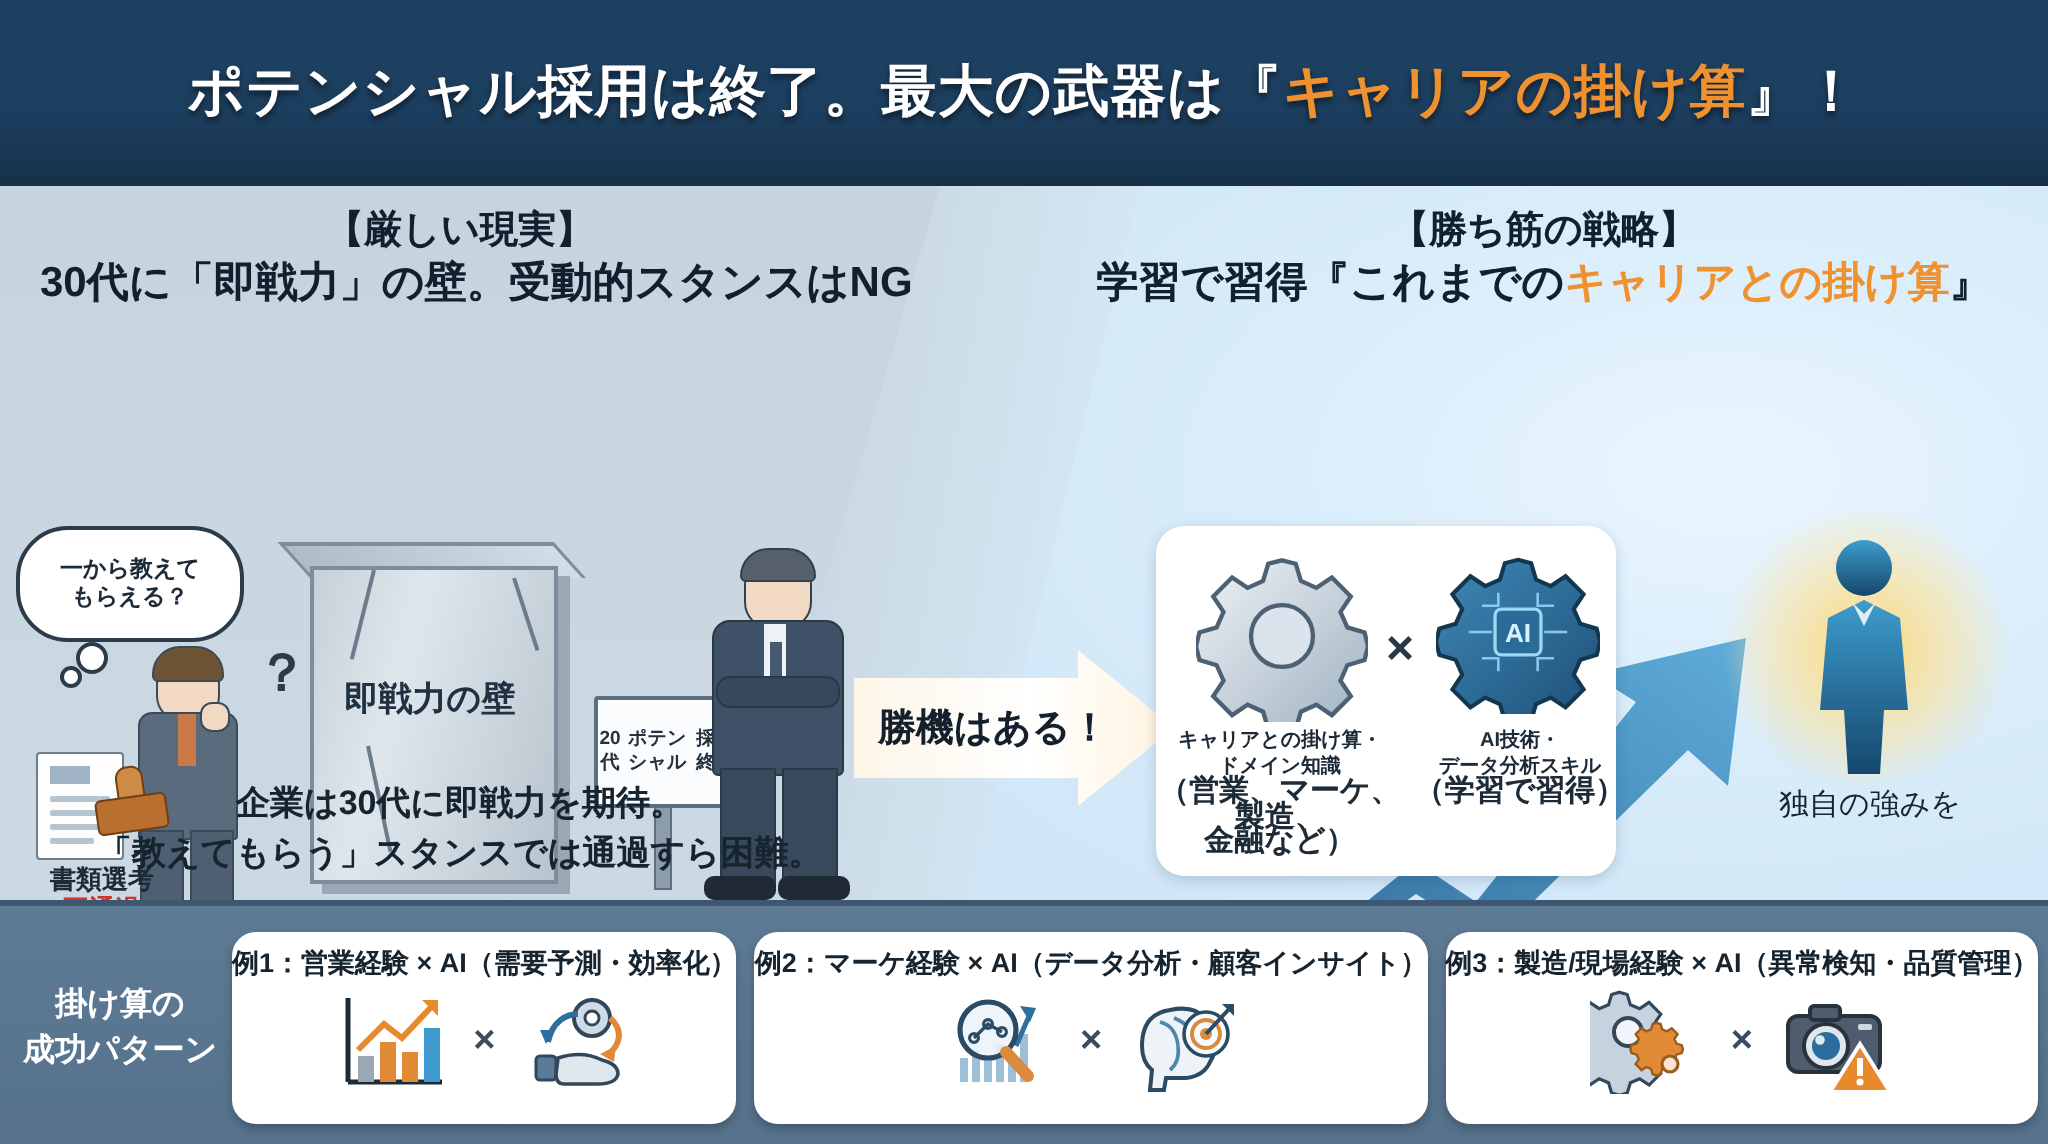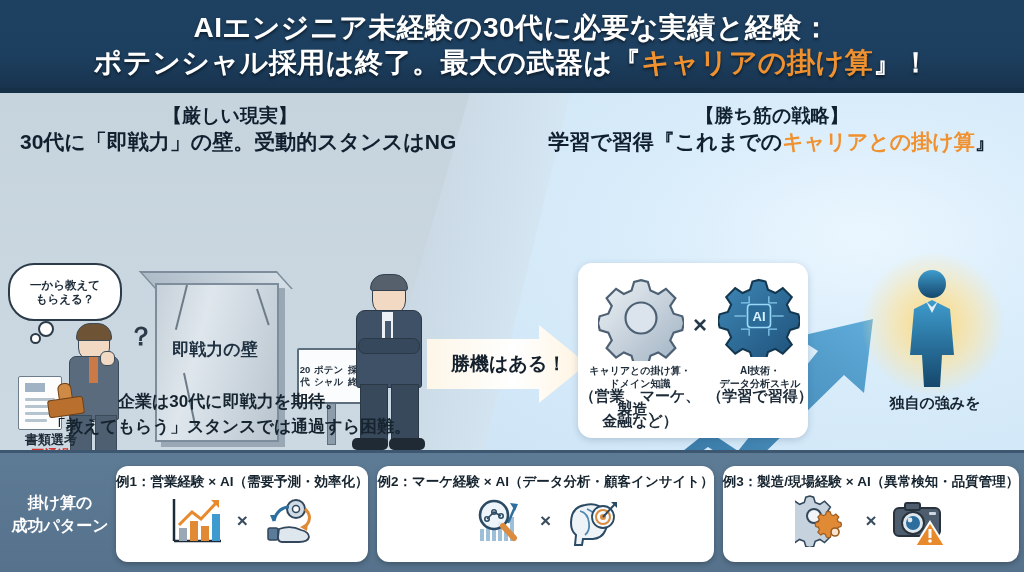--- a/index.html
+++ b/index.html
@@ -104,21 +104,21 @@
 
   
   .winarrow{
     position:absolute;left:427px;top:232px;width:160px;height:78px;
     background:linear-gradient(90deg,#fdf6e8 0%,#ffffff 55%,#fff3df 100%);
     clip-path:polygon(0 18%,70% 18%,70% 0,100% 50%,70% 100%,70% 82%,0 82%);
     filter:drop-shadow(0 0 9px rgba(243,166,60,.85));
     display:flex;align-items:center;
   }
   .winarrow span{
-    font-size:19px;font-weight:bold;color:#14202c;margin-left:24px;white-space:nowrap;
+    font-size:19px;font-weight:bold;color:#14202c;margin-left:12px;white-space:nowrap;
   }
 
   
   .formula-card{
     position:absolute;left:578px;top:170px;width:230px;height:175px;
     background:#ffffff;border-radius:14px;box-shadow:0 2px 7px rgba(30,60,90,.20);
   }
   .gear{position:absolute;}
   .times{
     position:absolute;left:693px;top:218px;font-size:24px;font-weight:bold;color:#26394b;
@@ -135,21 +135,21 @@
   .hero{
     position:absolute;left:900px;top:176px;width:64px;height:120px;
   }
   .hero-glow{
     position:absolute;left:862px;top:160px;width:142px;height:142px;
     background:radial-gradient(circle,rgba(255,216,120,.95) 0%,rgba(255,226,150,.55) 42%,rgba(255,236,190,0) 72%);
     border-radius:50%;
   }
   .hero-cap{
     position:absolute;left:860px;top:300px;width:150px;text-align:center;
-    font-size:15px;font-weight:bold;color:#16242f;line-height:20px;
+    font-size:15px;font-weight:normal;color:#16242f;line-height:20px;
   }
 
   
   .bottom{
     position:absolute;left:0;top:450px;width:1024px;height:122px;
     background:linear-gradient(180deg,#5e7b95 0%,#55718b 100%);
     border-top:3px solid #3d5770;
     display:flex;align-items:center;
   }
   .bottom-label{
@@ -166,21 +166,20 @@
   .card-title{font-size:13.5px;font-weight:bold;color:#16242f;white-space:nowrap;}
   .card-icons{display:flex;align-items:center;gap:12px;margin-top:4px;}
   .card-x{font-size:19px;font-weight:bold;color:#3a4d60;}
 </style>
 </head>
 <body>
 
 <div class="canvas">
 
   <div class="header">
-    <div class="hline hline1">AIエンジニア未経験の30代に必要な実績と経験：</div>
     <div class="hline hline2"><span>ポテンシャル採用は終了。最大の武器は『</span><span class="hl-orange">キャリアの掛け算</span><span>』！</span></div>
   </div>
   <div class="header-edge"></div>
 
   <div class="stage">
     <div class="stage-left-wedge"></div>
     <div class="stage-right-glow"></div>
 
     <div class="panel-title" style="left:20px;top:10px;width:420px;">
       <div class="t1">【厳しい現実】</div>

